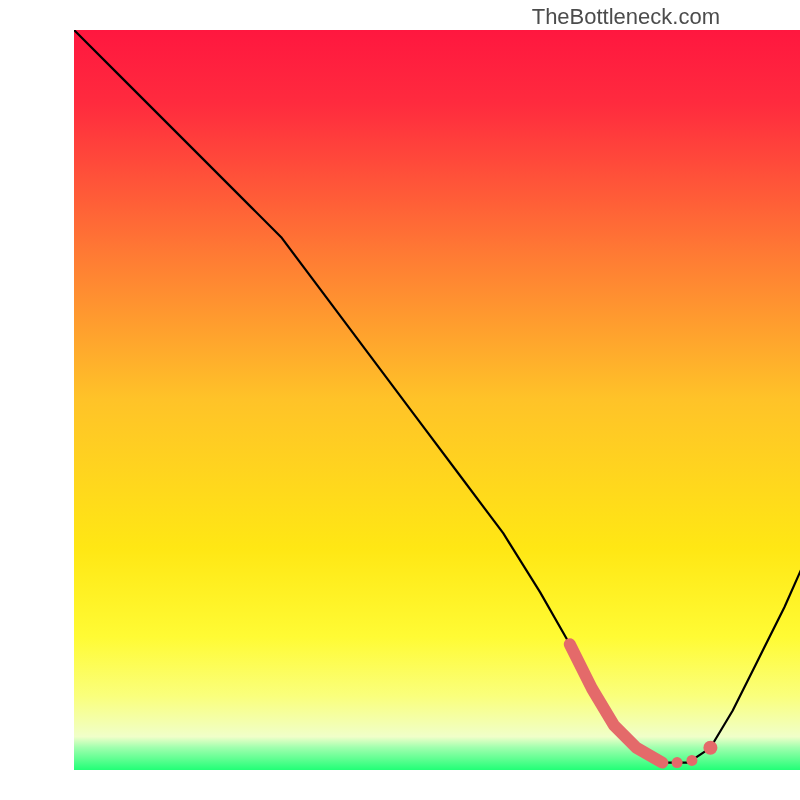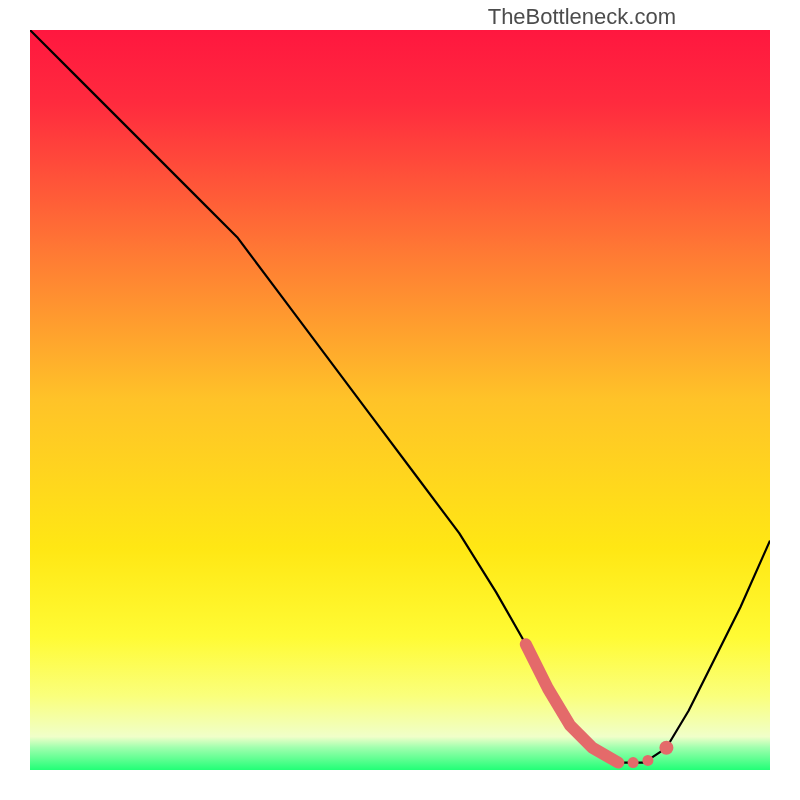--- a/index.html
+++ b/index.html
@@ -8,20 +8,21 @@
     height: 800px;
     overflow: hidden;
     font-family: Arial, Helvetica, sans-serif;
     background: #fff;
   }
   .outer {
     width: 692px;
     height: 800px;
     position: relative;
     background: #fff;
+    margin-left: 44px;
   }
   .watermark {
     position: absolute;
     top: 4px;
     right: 16px;
     font-size: 22px;
     font-weight: 400;
     color: #4c4c4c;
     z-index: 5;
   }

